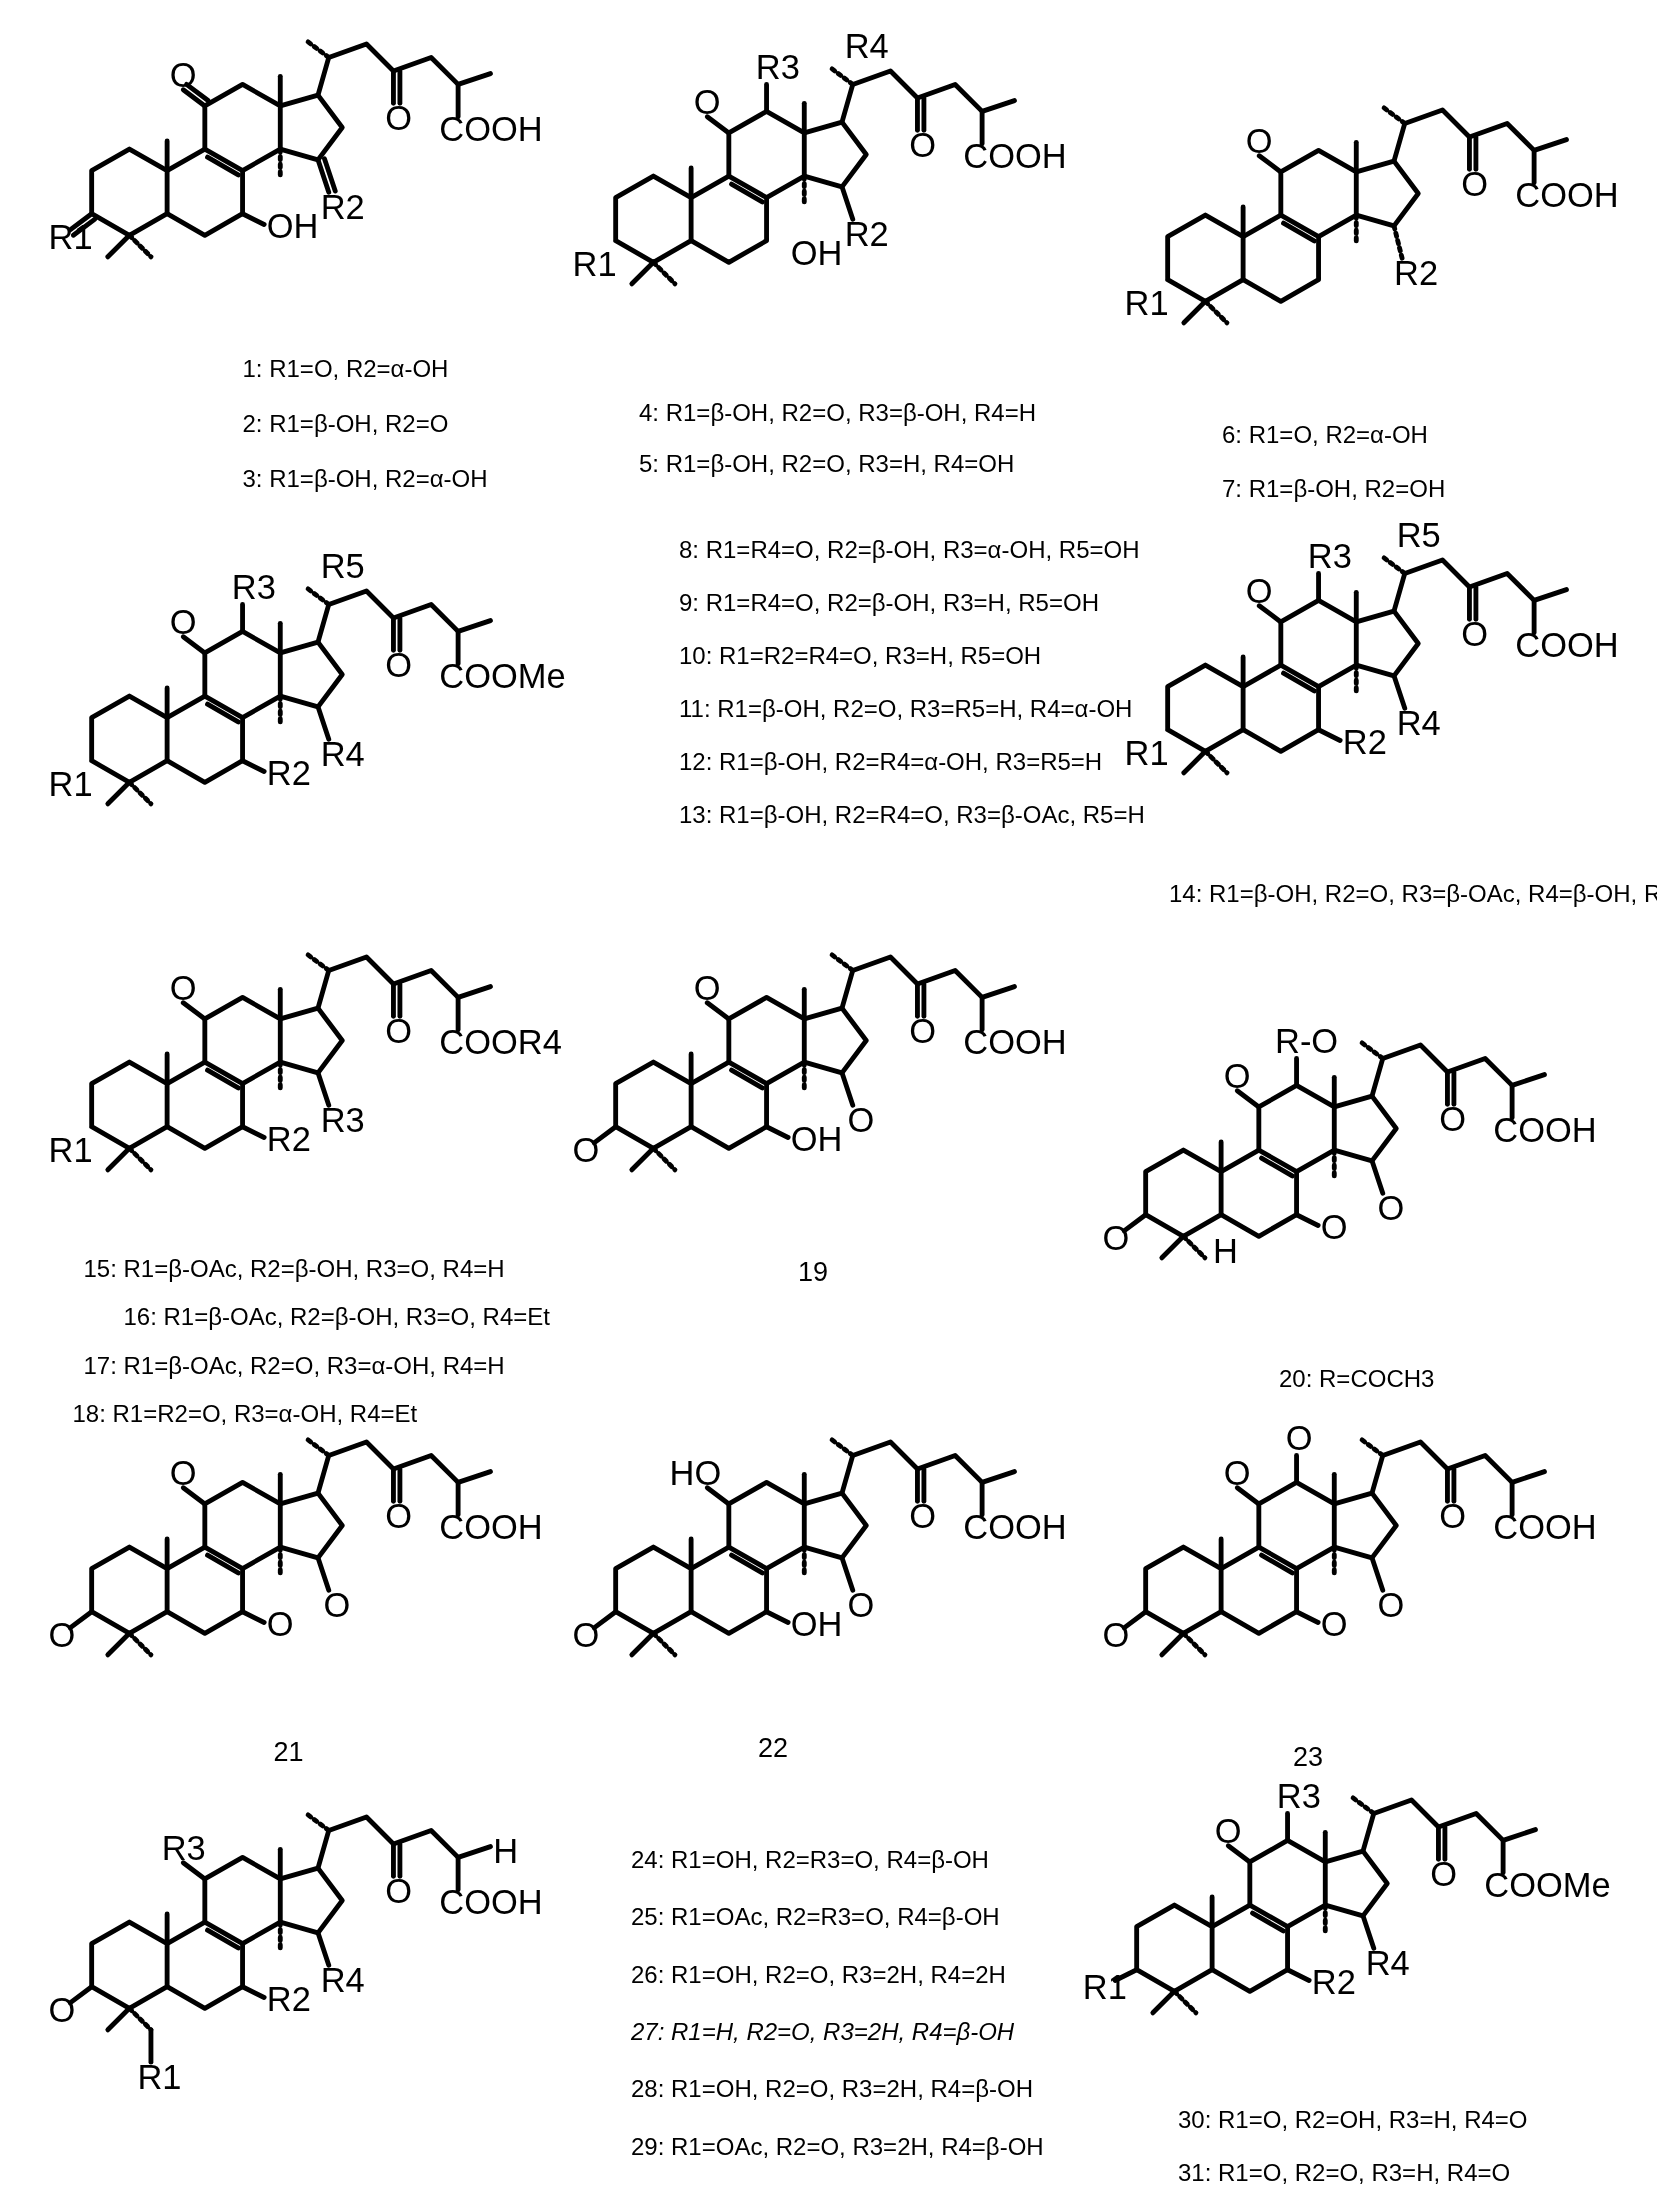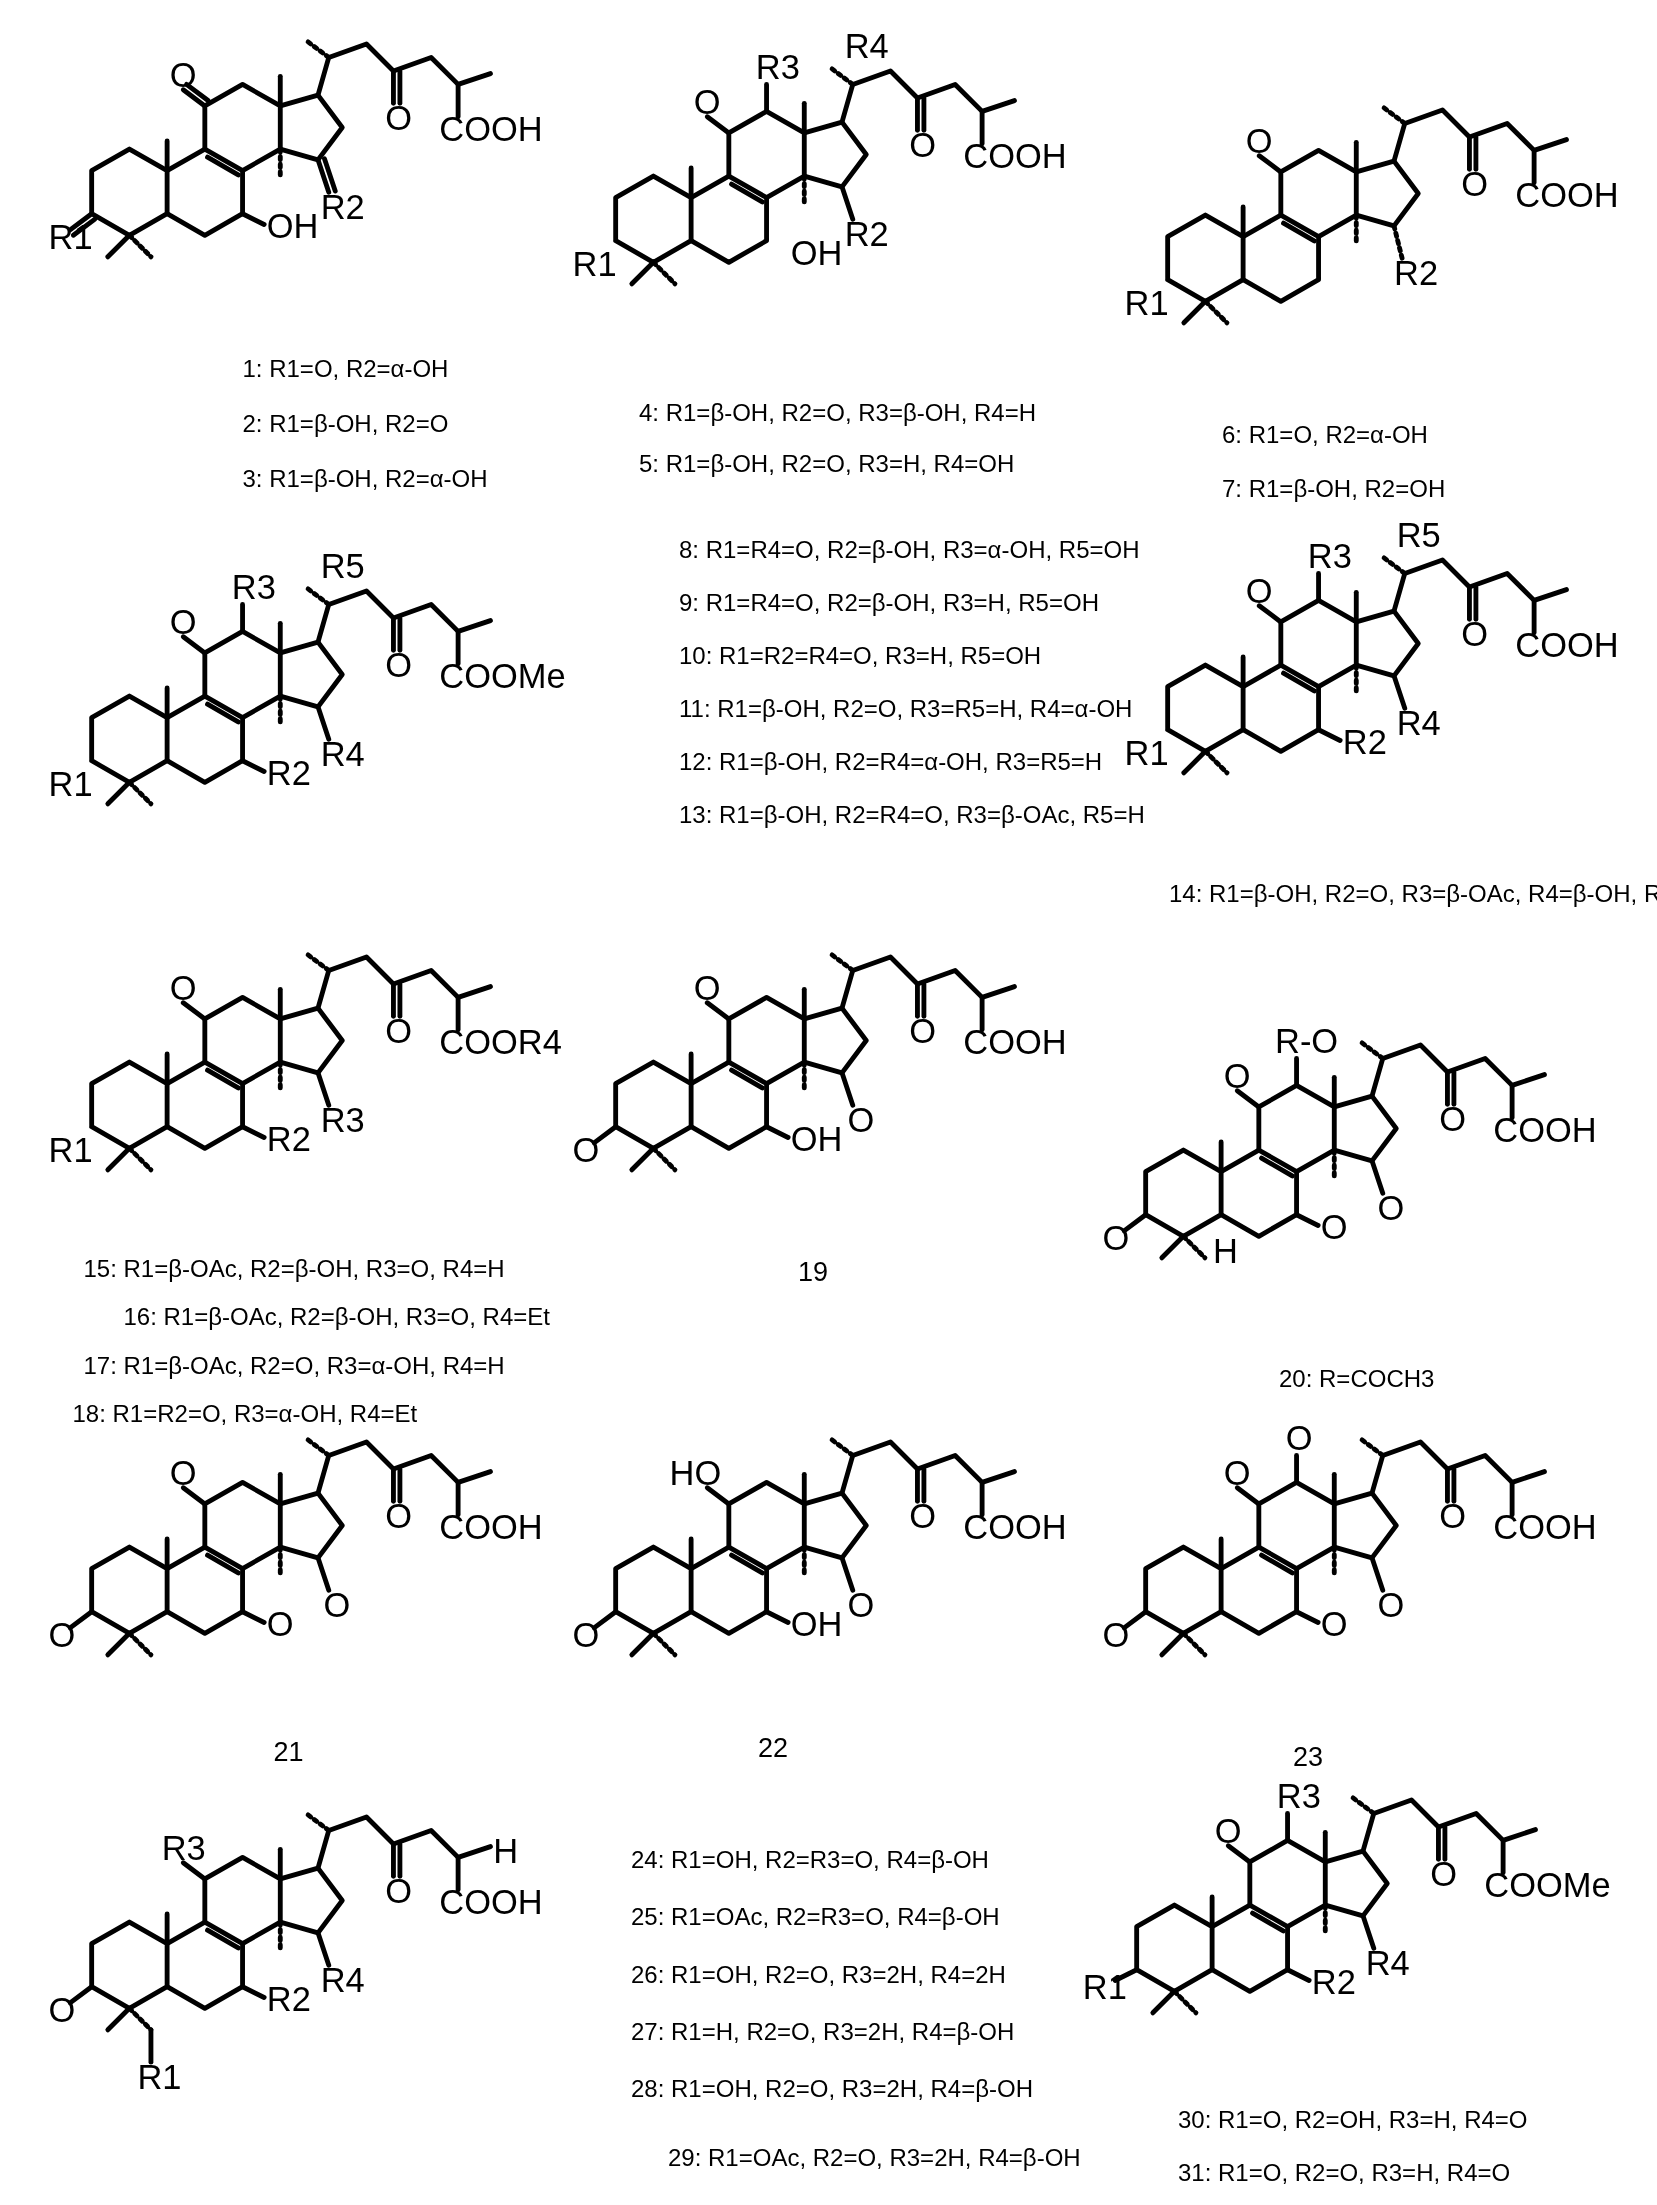--- a/index.html
+++ b/index.html
@@ -264,23 +264,23 @@
     <text class="atom" x="865" y="100">H</text>
     <text class="atom" x="40" y="395">O</text>
     <text class="atom" x="445" y="375">R2</text>
     <text class="atom" x="545" y="340">R4</text>
     <text class="atom" x="205" y="520">R1</text>
   </svg>
 </div>
 <div class="caption" style="left:631px;top:1848px;">24: R1=OH, R2=R3=O, R4=β-OH</div>
 <div class="caption" style="left:631px;top:1905px;">25: R1=OAc, R2=R3=O, R4=β-OH</div>
 <div class="caption" style="left:631px;top:1963px;">26: R1=OH, R2=O, R3=2H, R4=2H</div>
-<div class="caption" style="left:631px;top:2020px;">27: R1=H, R2=O, R3=2H, R4=β-OH</div>
+<div class="caption" style="left:631px;top:2020px;font-style:italic;">27: R1=H, R2=O, R3=2H, R4=β-OH</div>
 <div class="caption" style="left:631px;top:2077px;">28: R1=OH, R2=O, R3=2H, R4=β-OH</div>
-<div class="caption" style="left:668px;top:2135px;margin-top:11px;">29: R1=OAc, R2=O, R3=2H, R4=β-OH</div>
+<div class="caption" style="left:631px;top:2135px;">29: R1=OAc, R2=O, R3=2H, R4=β-OH</div>
 
 <div class="panel" style="left:1072px;top:1764px;width:582px;height:480px;">
   <svg width="485" height="282" viewBox="0 0 900 520" style="width:485px;height:282px;top:26.5px;">
     <use href="#skel"></use>
     <line class="bond" x1="330" y1="130" x2="290" y2="100"></line>
     <line class="bond" x1="400" y1="90" x2="400" y2="40"></line>
     <line class="bond" x1="120" y1="330" x2="80" y2="350"></line>
     <line class="bond" x1="400" y1="330" x2="440" y2="350"></line>
     <line class="bond" x1="540" y1="230" x2="560" y2="290"></line>
     <text class="atom" x="265" y="95">O</text>

